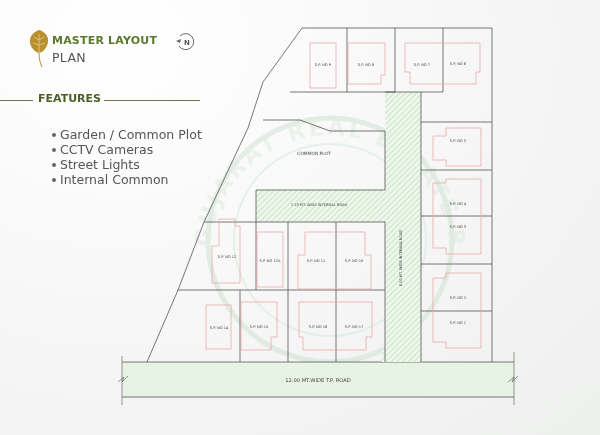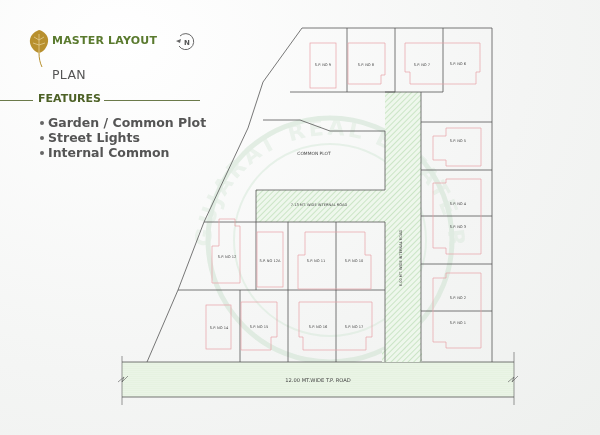--- a/index.html
+++ b/index.html
@@ -16,34 +16,34 @@
   .header { position: absolute; left: 28px; top: 28px; }
   .leaf { position: absolute; left: 0; top: 0; width: 22px; height: 40px; }
   .title-1 {
     position: absolute; left: 24px; top: 6px; white-space: nowrap;
     font-family: "DejaVu Sans", sans-serif; font-weight: bold;
     font-size: 11px; color: #5a7a2e; letter-spacing: 0.2px;
   }
   .title-2 {
     position: absolute; left: 24px; top: 22px; white-space: nowrap;
     font-family: "DejaVu Sans", sans-serif;
-    font-size: 12.5px; color: #555; letter-spacing: 0.3px; margin-top: 17px;
+    font-size: 12.5px; color: #555; letter-spacing: 0.3px;
   }
   .north { position: absolute; left: 174px; top: 31px; width: 22px; height: 20px; }
   .features-head {
     position: absolute; left: 0; top: 92px; width: 200px; height: 16px;
   }
   .features-head .line-l { position: absolute; left: 0; top: 8px; width: 33px; border-top: 1px solid #6b7a4a; }
   .features-head .line-r { position: absolute; left: 104px; top: 8px; width: 96px; border-top: 1px solid #6b7a4a; }
   .features-title {
     position: absolute; left: 38px; top: 0; white-space: nowrap;
     font-family: "DejaVu Sans", sans-serif; font-weight: bold;
     font-size: 11px; color: #4d6126;
   }
-  .feat-list { position: absolute; left: 40px; top: 115px; margin: 0; padding: 0; list-style: none; font-weight: bold; }
+  .feat-list { position: absolute; left: 40px; top: 115px; margin: 12px; padding: 0; list-style: none; }
   .feat-list li {
     font-family: "DejaVu Sans", sans-serif; font-size: 12.5px; color: #555;
     line-height: 15px; white-space: nowrap;
   }
   .feat-list li .dot { display: inline-block; width: 4px; height: 4px; border-radius: 50%; background: #666; margin-right: 4px; vertical-align: middle; position: relative; top: -1px; }
   .plan { position: absolute; left: 0; top: 0; width: 600px; height: 435px; }
   .lbl { font-family: "DejaVu Sans", sans-serif; font-size: 3.6px; fill: #444; }
   .lbl-road { font-family: "DejaVu Sans", sans-serif; font-size: 5.2px; fill: #444; }
   .lbl-common { font-family: "DejaVu Sans", sans-serif; font-size: 4.4px; fill: #444; }
   .stamp-text { font-family: "DejaVu Sans", sans-serif; font-weight: bold; font-size: 22px; fill: #cfe3d2; opacity: 0.65; letter-spacing: 3px; }
@@ -186,15 +186,16 @@
   <text x="13" y="13.5" text-anchor="middle" font-family="DejaVu Sans, sans-serif" font-size="7" font-weight="bold" fill="#555">N</text>
 </svg>
 
 <div class="features-head">
   <div class="line-l"></div>
   <div class="features-title">FEATURES</div>
   <div class="line-r"></div>
 </div>
 <ul class="feat-list">
   <li><span class="dot"></span><span>Garden / Common Plot</span></li>
+  <li><span class="dot"></span><span>CCTV Cameras</span></li>
   <li><span class="dot"></span><span>Street Lights</span></li>
   <li><span class="dot"></span><span>Internal Common</span></li>
 </ul>
 
 </body></html>

